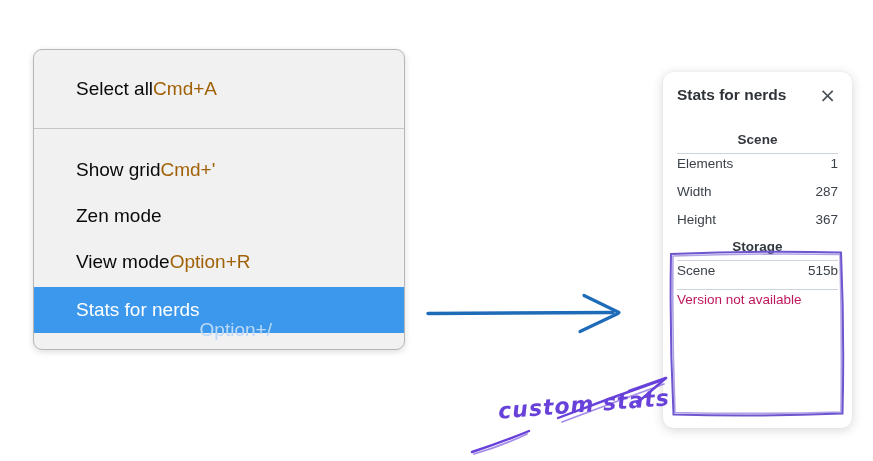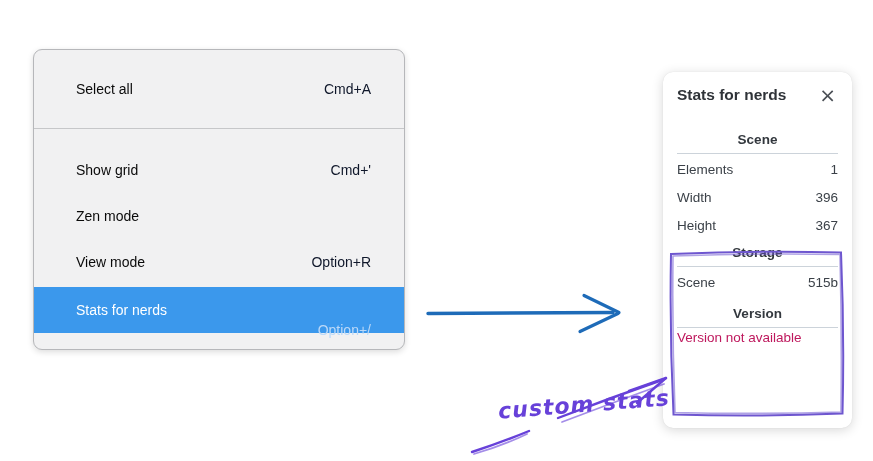--- a/index.html
+++ b/index.html
@@ -8,26 +8,25 @@
   .stage { position:relative; width:873px; height:461px; background:#fff; }
 
   
   .menu {
     position:absolute; left:33px; top:49px; width:372px; height:301px;
     background:#f1f1f2; border:1px solid #b6b7ba; border-radius:9px;
     box-shadow:0 2px 6px rgba(0,0,0,.14);
     overflow:hidden; display:flex; flex-direction:column;
   }
   .menu-row {
-    display:flex; justify-content:space-between; align-items:center;
-    padding:0 33px 0 42px; font-size:14px; color:#0a0a0a; flex:0 0 auto;
+    display:flex; align-items:center;
+    padding:0 33px 0 42px; font-size:19px; color:#0a0a0a; flex:0 0 auto;
     cursor:default;
-    gap:12px;
   }
-  .menu-row .shortcut { color:#0f172a; }
+  .menu-row .shortcut { color:#a16207; }
   .menu-row.first { height:78px; }
   .menu-divider { height:0; border-top:1px solid #c6c7c9; flex:0 0 auto; }
   .menu-gap { height:18px; flex:0 0 auto; }
   .menu-row.item { height:46px; }
   .menu-row.highlighted {
     margin-top:2px; background:var(--highlight-blue);
     color:#ffffff;
   }
   .menu-row.highlighted .shortcut { color:var(--highlight-shortcut);margin-top:40px; }
 
@@ -42,21 +41,21 @@
   .panel-title { font-weight:bold; font-size:15.5px; color:#2f3338; }
   .panel-close {
     background:none; border:none; font-size:20px; line-height:16px;
     color:#4a4f55; cursor:pointer; padding:0 2px; font-family:"DejaVu Sans", sans-serif;
   }
   .sec-header { text-align:center; font-weight:bold; font-size:13.5px; color:#33383e; line-height:18px; }
   .sec-header.scene   { margin-top:26px; }
   .sec-header.storage { }
   .sec-header.version { margin-top:13px; }
   .sec-rule { border:0; border-top:1px solid #ccd3da; margin-top:4px; }
-  .sec-rows { margin-top:6px; }
+  .sec-rows { margin-top:0; }
   .stat-row { display:flex; justify-content:space-between; line-height:19px; margin-bottom:9px; }
   .stat-label { color:#3b4148; }
   .stat-value { color:#3b4148; }
   .version-note { line-height:19px; color:#be185d; }
 
   
   svg.overlay { position:absolute; left:0; top:0; width:873px; height:461px; pointer-events:none; }
   .annotation-text {
     position:absolute; left:498px; top:392px; width:170px;
     font-family:"DejaVu Sans", sans-serif; font-style:italic; font-weight:bold;
@@ -102,38 +101,37 @@
 
     <div class="sec-header scene">Scene</div>
     <hr class="sec-rule">
     <div class="sec-rows">
       <div class="stat-row">
         <span class="stat-label">Elements</span>
         <span class="stat-value">1</span>
       </div>
       <div class="stat-row">
         <span class="stat-label">Width</span>
-        <span class="stat-value">396</span>
+        <span class="stat-value">287</span>
       </div>
       <div class="stat-row">
         <span class="stat-label">Height</span>
         <span class="stat-value">367</span>
       </div>
     </div>
 
     <div class="sec-header storage">Storage</div>
     <hr class="sec-rule">
     <div class="sec-rows">
       <div class="stat-row">
         <span class="stat-label">Scene</span>
         <span class="stat-value">515b</span>
       </div>
     </div>
 
-    <div class="sec-header version">Version</div>
     <hr class="sec-rule">
     <div class="version-note">Version not available</div>
   </div>
 
   <svg class="overlay" viewBox="0 0 873 461">
 
     <g fill="none" stroke-linecap="round" stroke-linejoin="round">
       <path d="M428,313.5 L613,312.5" stroke-width="3.4" stroke="#1e6bb8"></path>
       <path d="M619,312.5 L584,295.5" stroke-width="3.2" stroke="#1e6bb8"></path>
       <path d="M618,313.5 L580,331.5" stroke-width="3.2" stroke="#1e6bb8"></path>

